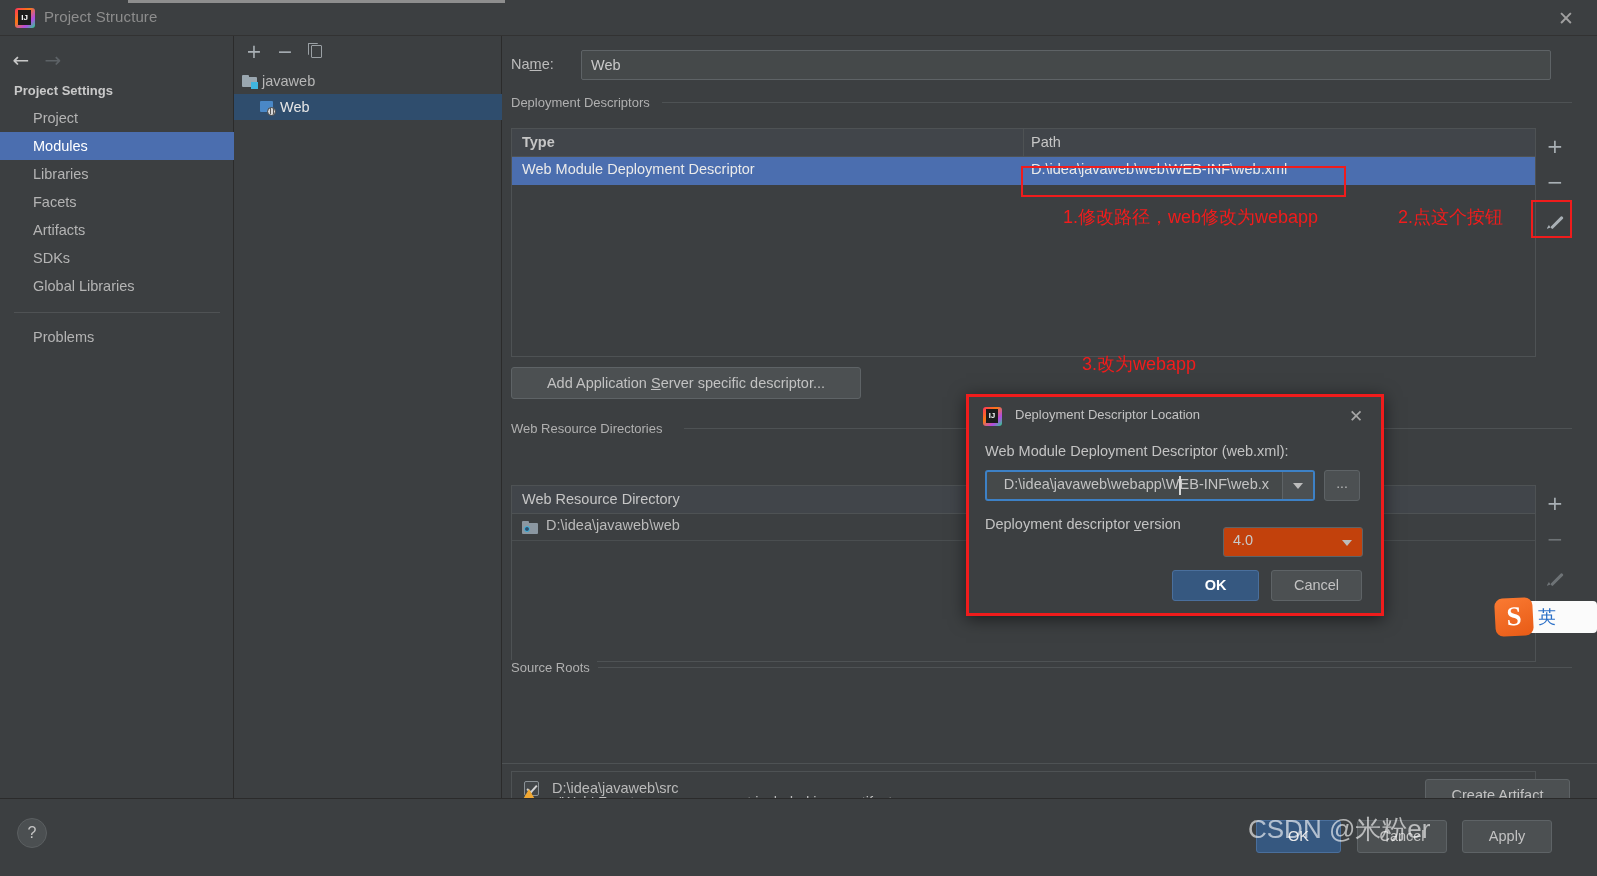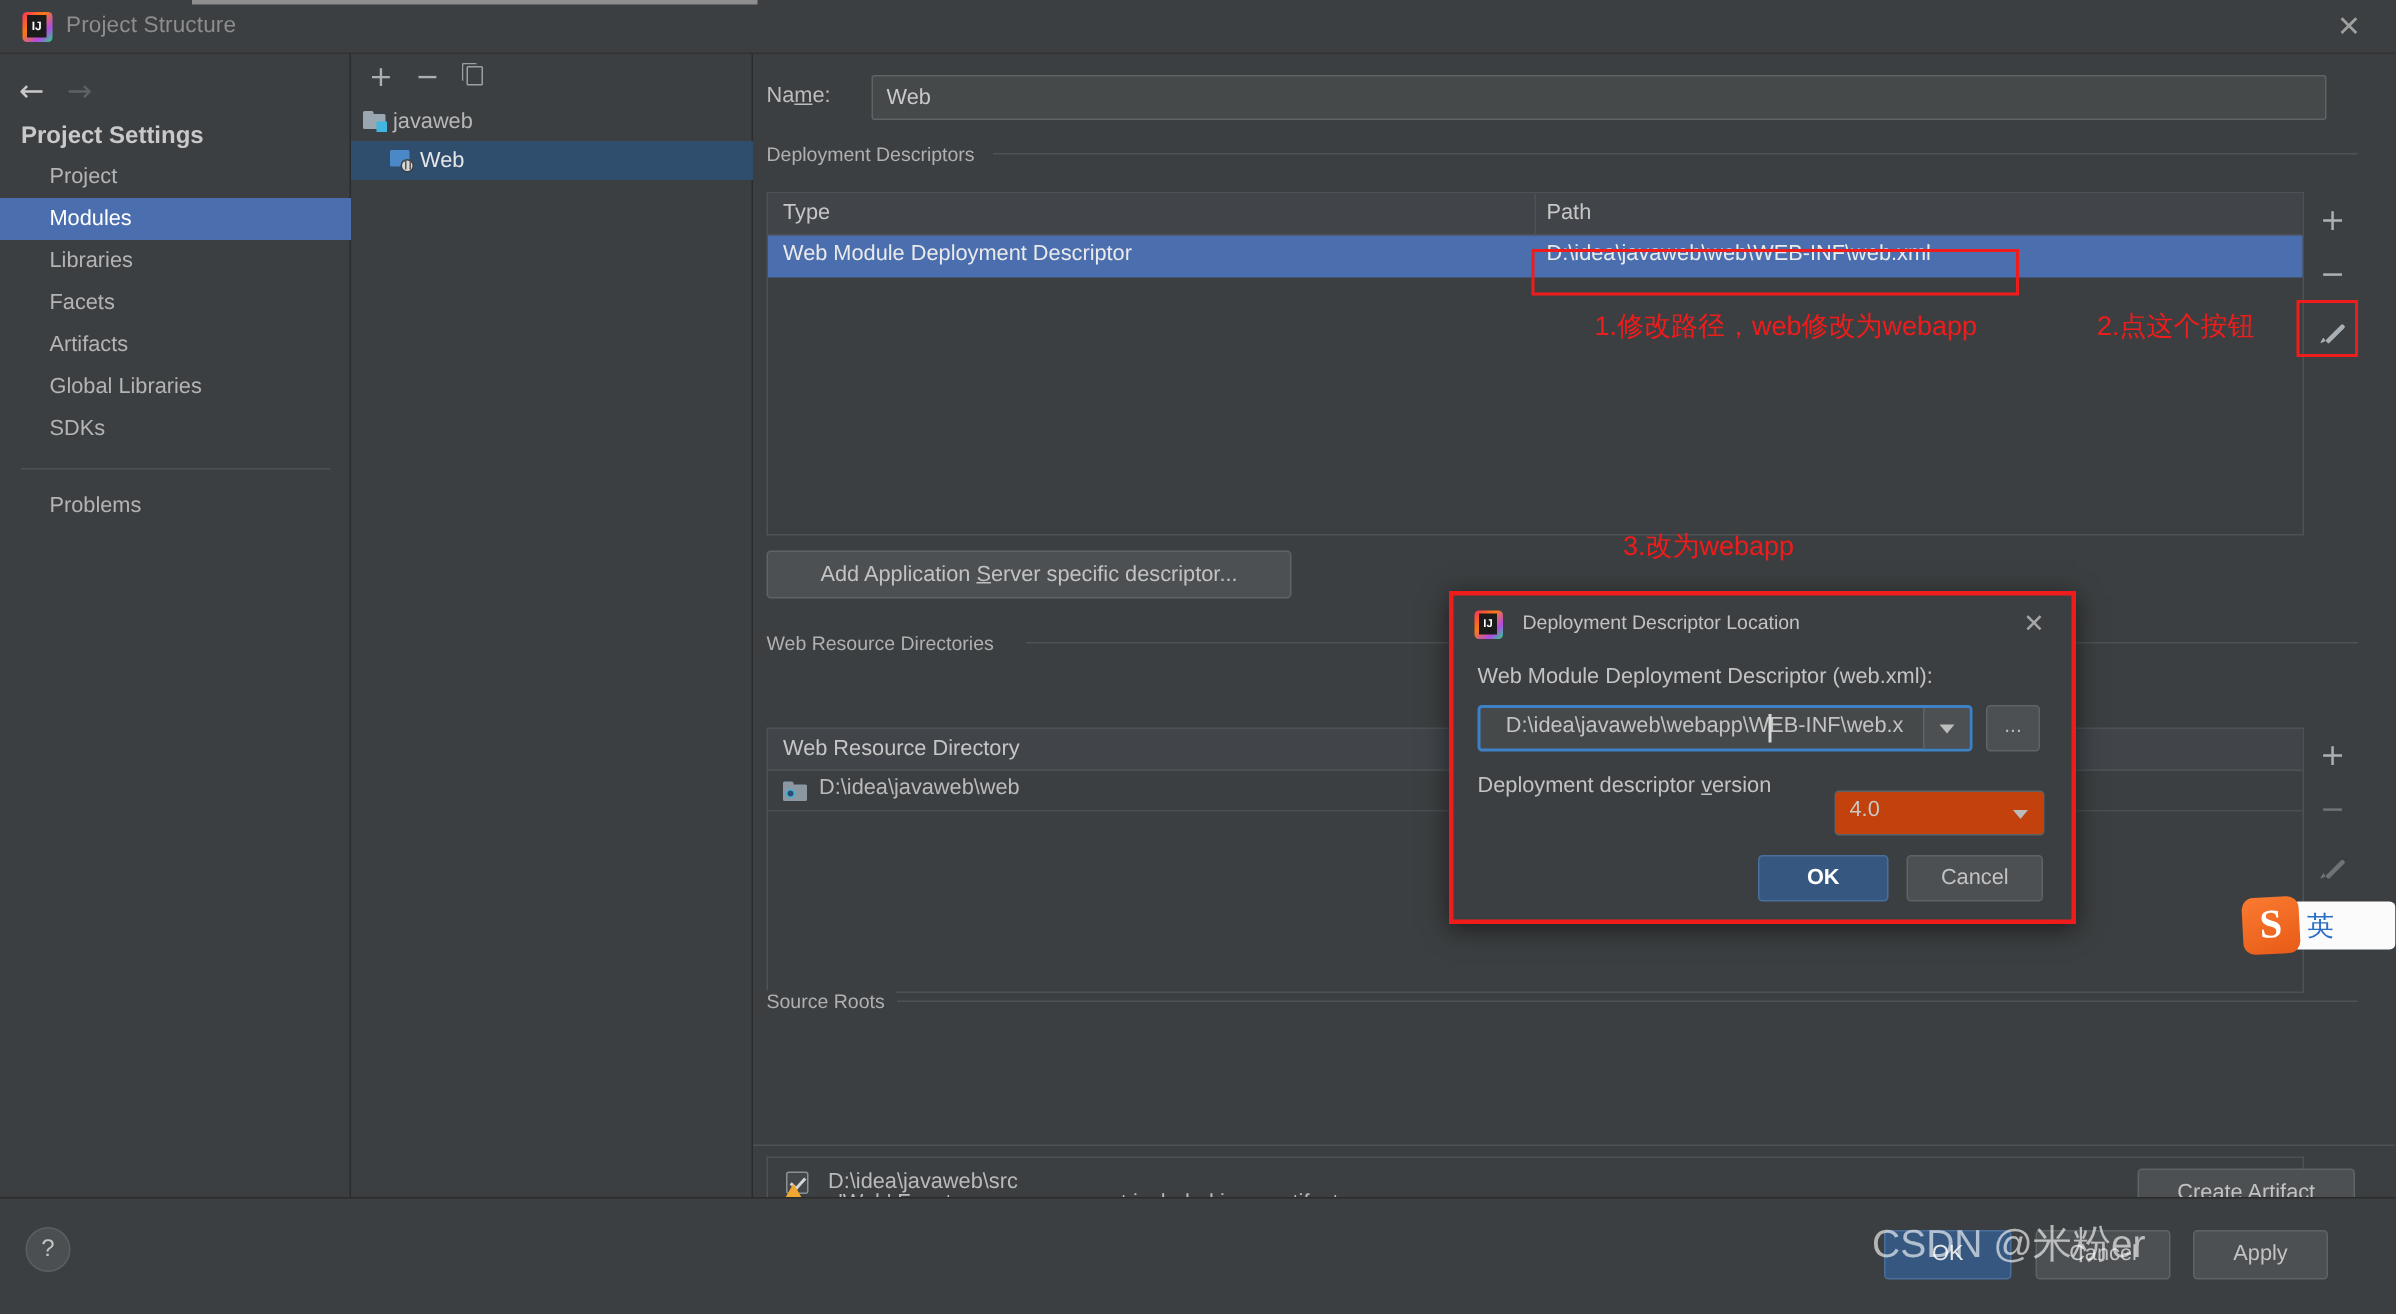--- a/index.html
+++ b/index.html
@@ -63,21 +63,21 @@
   .nav-arrows { position: absolute; left: 0; top: 8px; width: 234px; height: 34px; }
   .nav-arrow {
     position: absolute; top: 4px; width: 26px; height: 24px;
     text-align: center; line-height: 24px; font-size: 20px;
     font-family: "DejaVu Sans", sans-serif;
   }
   .nav-back { left: 8px; color: #c8c8c8; cursor: pointer; }
   .nav-fwd  { left: 40px; color: #5d6266; }
 
   .side-group {
-    padding: 0 0 0 14px; font-size: 16px; font-weight: bold;
+    padding: 0 0 0 14px; font-size: 13px; font-weight: bold;
     color: #c9c9c9; height: 26px; line-height: 26px;
   }
   .side-item {
     height: 28px; line-height: 28px; padding-left: 33px;
     font-size: 14.5px; color: #b4b4b4; cursor: pointer;
   }
   .side-item.selected { background: #4b6eaf; color: #ffffff; }
   .side-sep {
     margin: 12px 14px 10px 14px; height: 1px; background: #4f5254;
   }
@@ -174,21 +174,21 @@
   
   .dd-table {
     position: absolute; left: 9px; top: 92px; width: 1025px; height: 229px;
     background: #3c3f41; border: 1px solid #4e5254;
   }
   .dd-head {
     position: relative; height: 28px; background: #41454a;
     border-bottom: 1px solid #4e5254;
   }
   .dd-head .h-type {
-    position: absolute; left: 10px; top: 5px; font-size: 14.5px; color: #c6c6c6;
+    position: absolute; left: 10px; top: 5px; font-size: 14.5px; color: #c6c6c6; font-weight: bold;
   }
   .dd-head .h-path {
     position: absolute; left: 519px; top: 5px; font-size: 14.5px; color: #c6c6c6;
   }
   .dd-head .h-div {
     position: absolute; left: 511px; top: 0; width: 1px; height: 28px; background: #4e5254;
   }
   .dd-row {
     position: relative; height: 28px; background: #4b6eaf; color: #eaeaea;
     font-size: 14.5px;
@@ -479,22 +479,22 @@
       <div class="nav-arrow nav-fwd">→</div>
     </div>
 
     <div style="position:absolute;left:0;top:42px;width:234px;">
       <div class="side-group">Project Settings</div>
       <div class="side-item">Project</div>
       <div class="side-item selected">Modules</div>
       <div class="side-item">Libraries</div>
       <div class="side-item">Facets</div>
       <div class="side-item">Artifacts</div>
+      <div class="side-item">SDKs</div>
       <div class="side-item">Global Libraries</div>
-      <div class="side-item">SDKs</div>
       <div class="side-sep"></div>
       <div class="side-item">Problems</div>
     </div>
   </div>
 
   <div class="modpanel">
     <div class="modtoolbar">
       <div class="mt-btn mt-plus">+</div>
       <div class="mt-btn mt-minus">−</div>
       <div class="mt-btn mt-copy"><span class="cp"></span></div>

